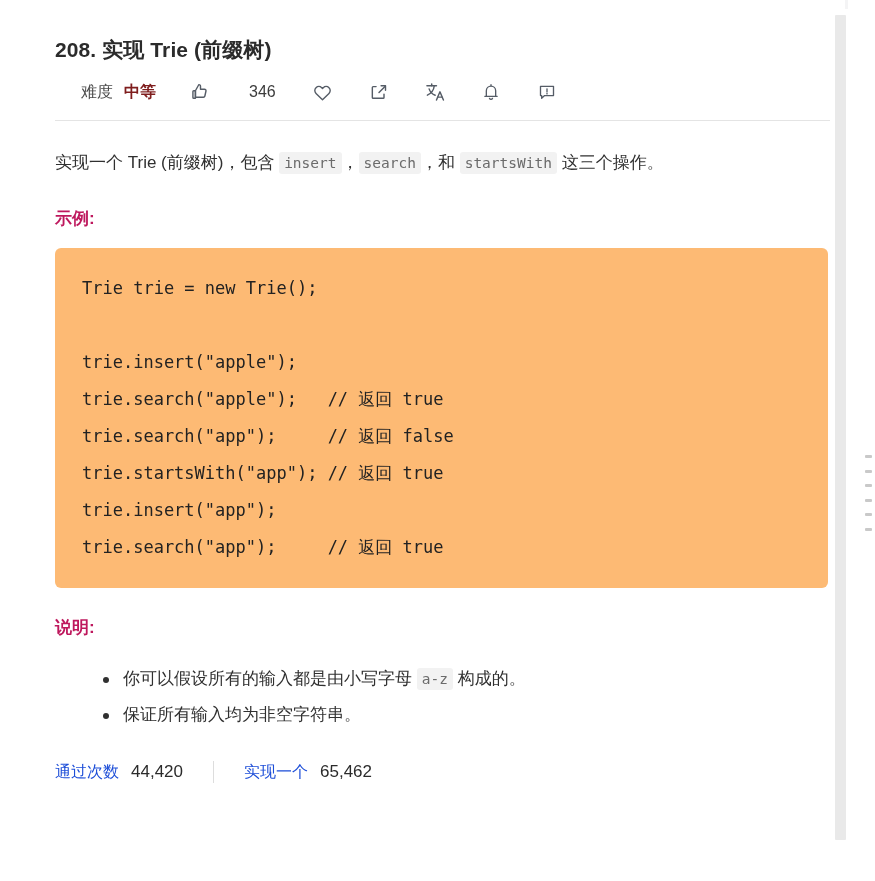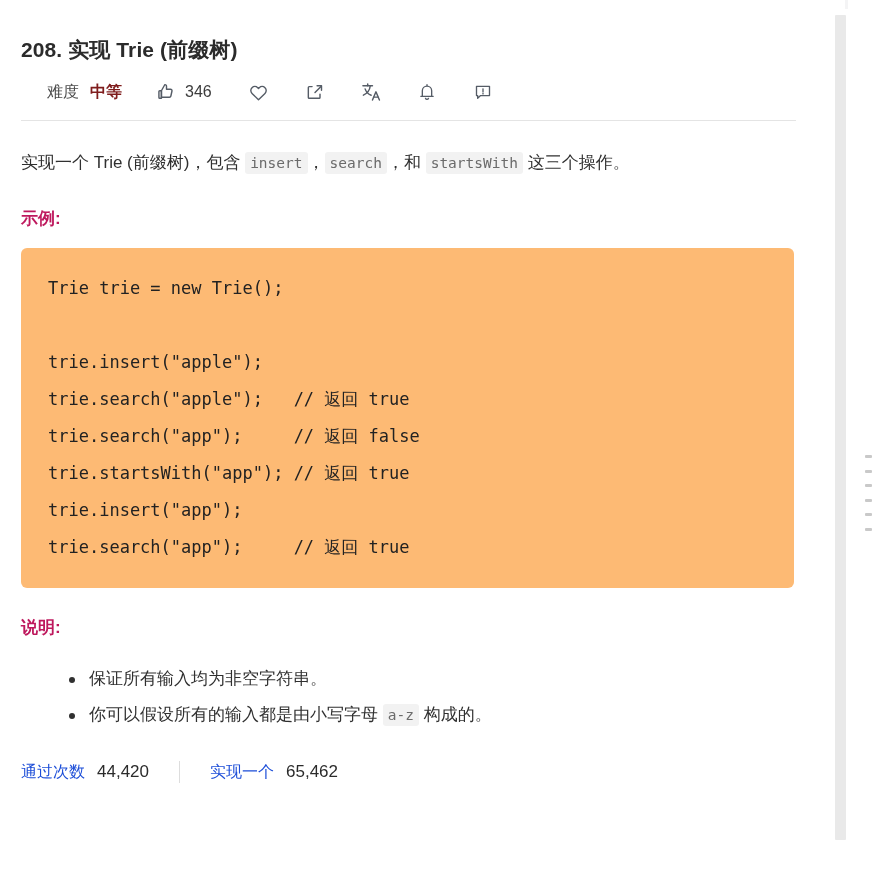--- a/index.html
+++ b/index.html
@@ -71,21 +71,21 @@
     border-radius: 1px;
   }
 
   
   .content {
     position: absolute;
     left: 0;
     top: 0;
     width: 845px;
     height: 881px;
-    padding: 0 21px;
+    padding: 0 55px;
     box-sizing: border-box;
     background: #ffffff;
   }
 
   .title {
     margin: 0;
     padding-top: 36px;
     font-size: 21px;
     font-weight: bold;
     color: #2b2b2b;
@@ -124,21 +124,21 @@
     align-items: center;
     justify-content: center;
     width: 22px;
     height: 22px;
   }
   .icon-btn .cnt {
     font-size: 16px;
     color: #3c3c3c;
     margin-left: 8px;
   }
-  .icon-btn.thumbs { margin-right: 36px; }
+  .icon-btn.thumbs { margin-right: 36px; gap: 30px; }
 
   .divider {
     margin-top: 15px;
     height: 1px;
     background: #e4e4e4;
     width: 775px;
   }
 
   
   .para {
@@ -325,24 +325,24 @@
 trie.search("app");     // 返回 false
 trie.startsWith("app"); // 返回 true
 trie.insert("app");
 trie.search("app");     // 返回 true</pre>
     </div>
 
     <p class="subhead">说明:</p>
 
     <ul class="bullets">
       <li>
-        <span>保证所有输入均为非空字符串。</span>
+        <span>你可以假设所有的输入都是由小写字母 </span><code class="inline">a-z</code><span> 构成的。</span>
       </li>
       <li>
-        <span>你可以假设所有的输入都是由小写字母 </span><code class="inline">a-z</code><span> 构成的。</span>
+        <span>保证所有输入均为非空字符串。</span>
       </li>
     </ul>
 
     <div class="stats">
       <span class="stat-label">通过次数</span>
       <span class="stat-value">44,420</span>
       <span class="stat-sep"></span>
       <span class="stat-label">实现一个</span>
       <span class="stat-value">65,462</span>
     </div>

